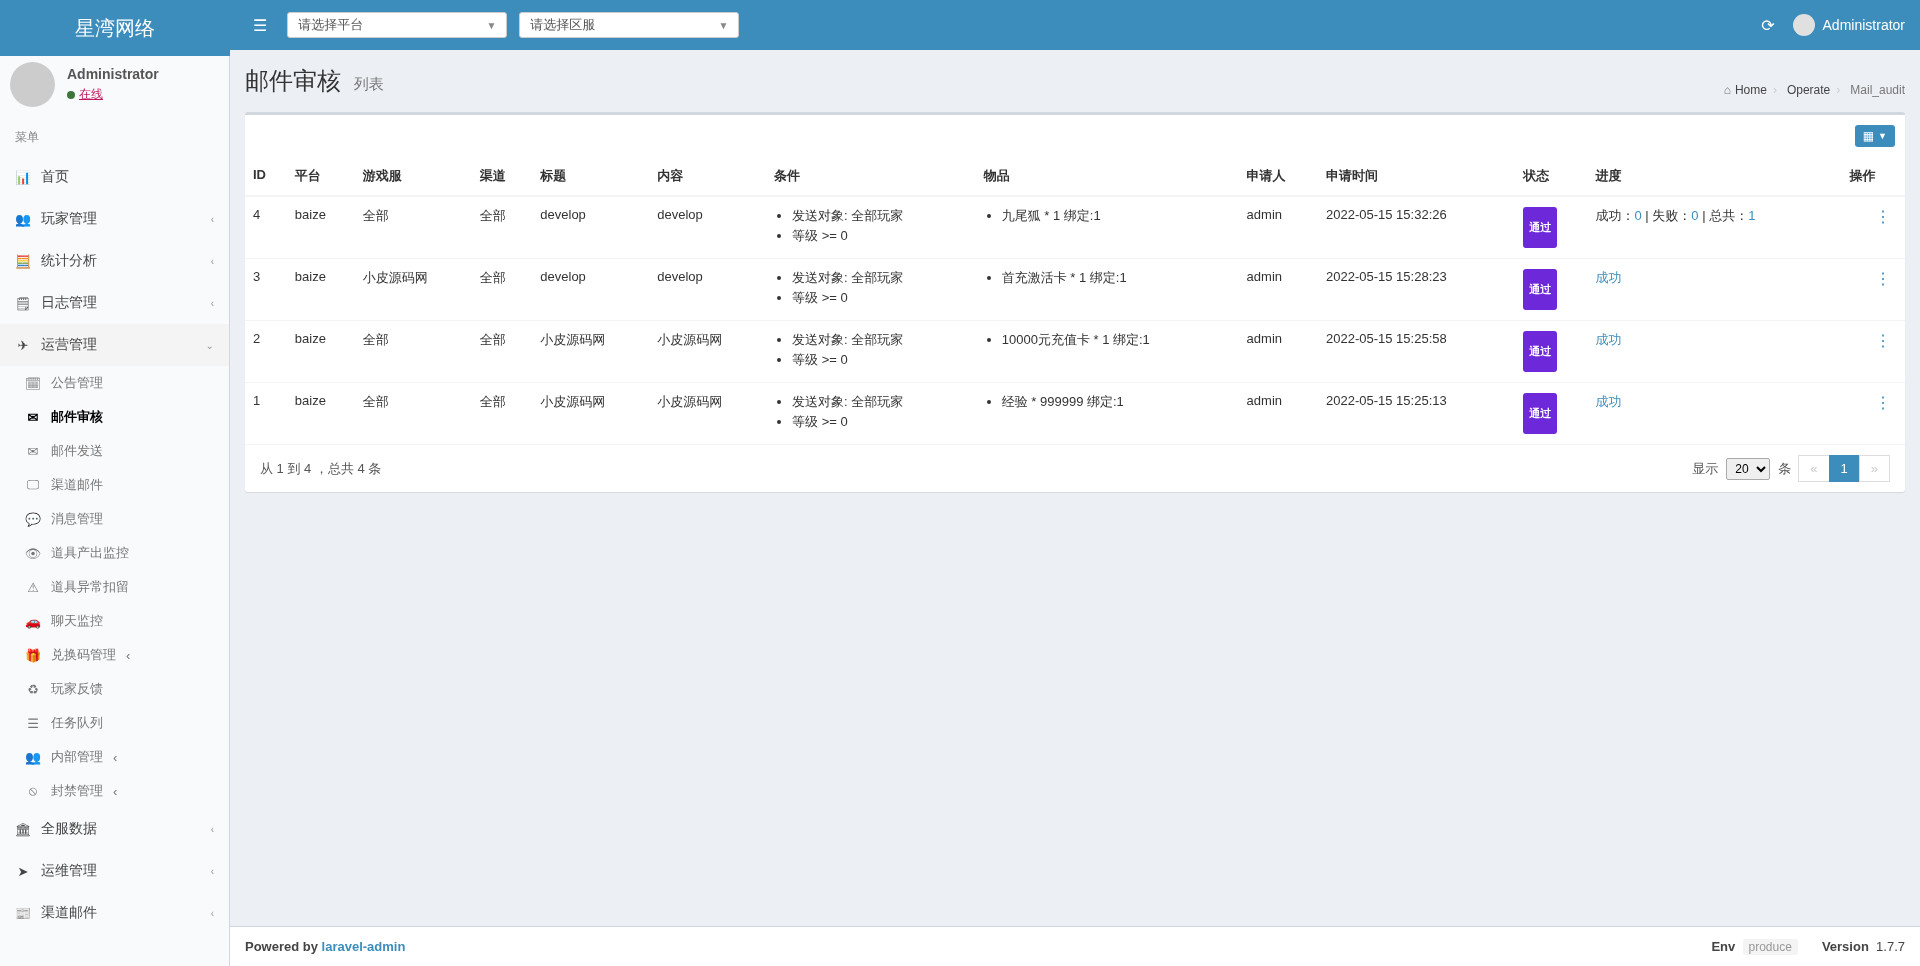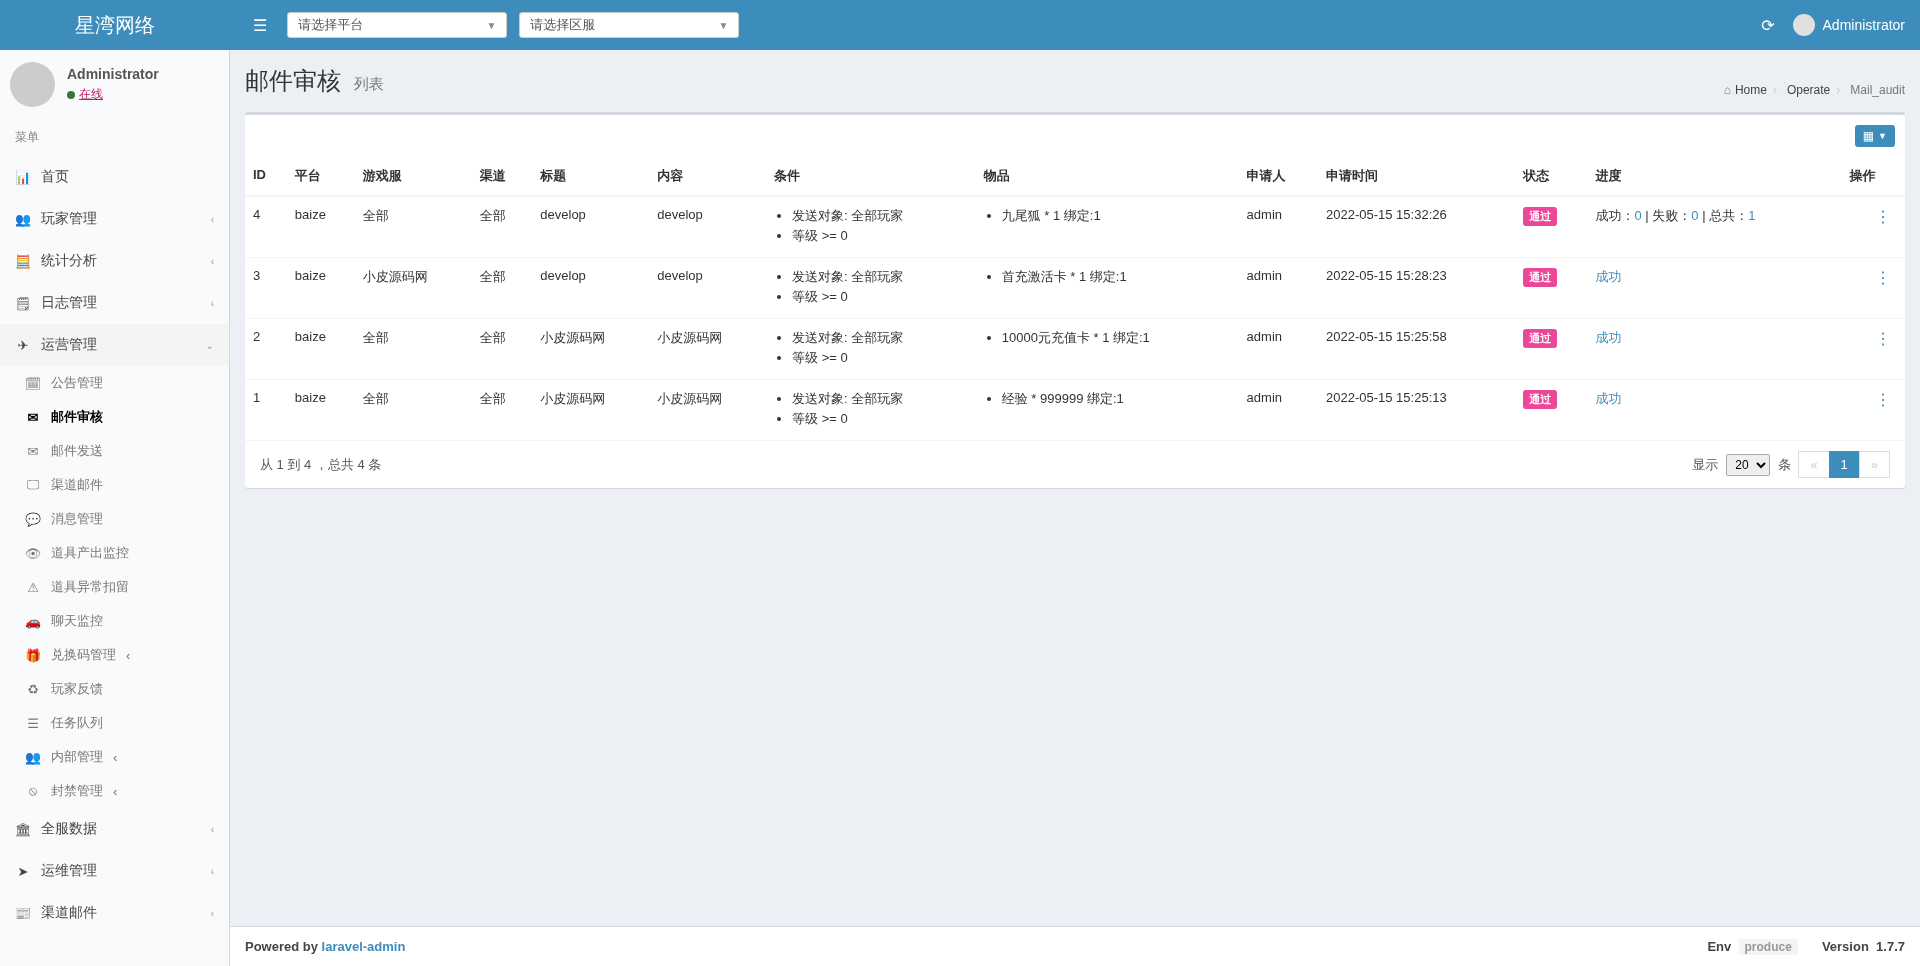--- a/index.html
+++ b/index.html
@@ -1,21 +1,21 @@
 <!DOCTYPE html>
 <html><head>
 <meta charset="utf-8">
 <style>
 * { margin: 0; padding: 0; box-sizing: border-box; }
 body { font-family: "Helvetica Neue", Helvetica, Arial, sans-serif; font-size: 14px; color: #333; background: #ecf0f5; }
 a { text-decoration: none; }
 
 
 .main-header { position: fixed; top: 0; left: 0; right: 0; height: 50px; display: flex; z-index: 100; }
-.logo { width: 230px; height: 50px; background: #3c8dbc; color: #fff; display: flex; align-items: center; justify-content: center; font-size: 20px; font-weight: 300; }
+.logo { width: 230px; height: 56px; background: #3c8dbc; color: #fff; display: flex; align-items: center; justify-content: center; font-size: 20px; font-weight: 300; }
 .navbar { flex: 1; background: #3c8dbc; height: 50px; display: flex; align-items: center; padding: 0 15px; justify-content: space-between; }
 .nav-left { display: flex; align-items: center; gap: 12px; }
 .sidebar-toggle { color: #fff; font-size: 16px; cursor: pointer; padding: 0 8px; }
 .select-box { background: #fff; border: 1px solid #ccc; height: 26px; width: 220px; border-radius: 3px; display: flex; align-items: center; padding: 0 10px; justify-content: space-between; font-size: 13px; color: #555; cursor: pointer; }
 .select-box .caret { color: #888; font-size: 10px; }
 .nav-right { display: flex; align-items: center; gap: 18px; }
 .nav-right .refresh { color: #fff; font-size: 16px; cursor: pointer; }
 .nav-right .user { color: #fff; display: flex; align-items: center; gap: 8px; cursor: pointer; }
 .avatar-sm { width: 22px; height: 22px; border-radius: 50%; background: #e0e0e0; display: inline-block; }
 
@@ -53,34 +53,34 @@
 .box-header { padding: 10px; display: flex; justify-content: flex-end; border-bottom: 0; }
 .btn-primary-sm { background: #3c8dbc; color: #fff; border: none; padding: 4px 8px; border-radius: 3px; font-size: 12px; display: flex; align-items: center; gap: 4px; cursor: pointer; }
 .btn-primary-sm .caret { font-size: 9px; }
 
 
 .table { width: 100%; border-collapse: collapse; }
 .table th, .table td { padding: 10px 8px; text-align: left; vertical-align: top; font-size: 13px; border-top: 1px solid #f4f4f4; }
 .table thead th { border-top: none; border-bottom: 2px solid #f4f4f4; font-weight: 700; color: #333; }
 .table ul { padding-left: 18px; margin: 0; }
 .table ul li { margin-bottom: 2px; }
-.label-success { display: inline-block; background: #ec4899; color: #fff; font-size: 11px; padding: 2px 6px; border-radius: 3px; font-weight: 600; }
+.label-success { display: inline-block; background: #6d28d9; color: #fff; font-size: 11px; padding: 13px 6px; border-radius: 3px; font-weight: 600; }
 .progress-text a { color: #3c8dbc; }
 .row-action { color: #3c8dbc; cursor: pointer; font-size: 16px; padding: 0 6px; }
 
 .box-footer { padding: 10px 15px; display: flex; justify-content: space-between; align-items: center; border-top: 1px solid #f4f4f4; font-size: 13px; color: #555; }
 .box-footer .right { display: flex; align-items: center; gap: 8px; }
 .page-select { border: 1px solid #aaa; font-size: 12px; padding: 2px 4px; border-radius: 2px; }
 .pagination { display: flex; list-style: none; gap: 0; }
 .pagination li { border: 1px solid #ddd; padding: 5px 11px; font-size: 13px; color: #777; cursor: pointer; margin-left: -1px; background:#fff; }
 .pagination li.active { background: #3c8dbc; color: #fff; border-color: #3c8dbc; }
 .pagination li.disabled { color: #ccc; cursor: not-allowed; }
 
 
-.main-footer { margin-left: 230px; background: #fff; border-top: 1px solid #d2d6de; padding: 12px 15px; display: flex; justify-content: space-between; font-size: 13px; color: #444; font-weight: bold; }
+.main-footer { margin-left: 230px; background: #fff; border-top: 1px solid #d2d6de; padding: 12px 15px; display: flex; justify-content: space-between; font-size: 13px; color: #444; }
 .main-footer .right { display: flex; gap: 24px; align-items: center; }
 .main-footer strong a { color: #3c8dbc; }
 .env-badge { background: #f4f4f4; color: #999; padding: 1px 6px; border-radius: 2px; font-size: 12px; }
 </style>
 </head>
 <body>
 
 <header class="main-header">
   <a class="logo">
       <span>星湾网络</span>

